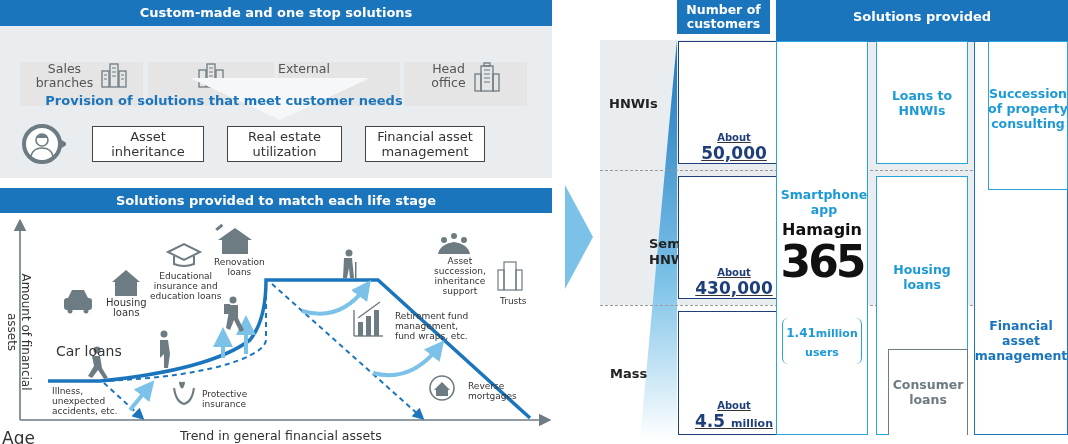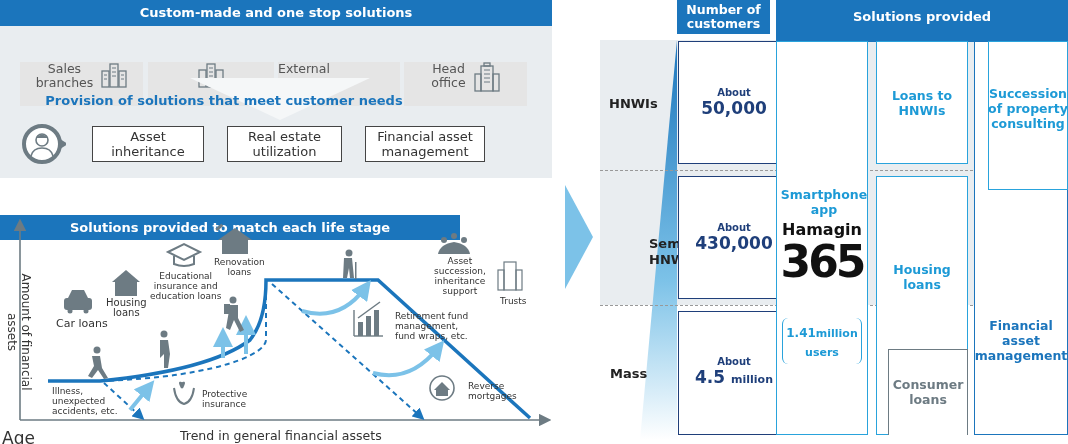--- a/index.html
+++ b/index.html
@@ -11,36 +11,36 @@
   .top-panel { left: 0; top: 0; width: 552px; height: 178px; background: #e9edf0; }
   .bar { background: #1b75bc; color: #fff; font-weight: bold; text-align: center; font-size: 13px; }
   .top-bar { left: 0; top: 0; width: 552px; height: 26px; line-height: 26px; }
   .src-card { top: 33px; height: 44px; background: #e5e5e5; display: flex; align-items: flex-start; justify-content: center; gap: 8px; margin-top: 29px; }
   .src-card .lbl { font-size: 12.5px; color: #555; text-align: center; line-height: 14px; white-space: pre-line; }
   .provision { left: 0; top: 93px; width: 448px; text-align: center; color: #1b75bc; font-weight: bold; font-size: 13px; }
   .need-box { top: 126px; height: 36px; background: #fff; border: 1.5px solid #444; font-size: 13px; color: #333; text-align: center; line-height: 15px; display: flex; align-items: center; justify-content: center; white-space: pre-line; }
   .avatar { left: 22px; top: 122px; width: 44px; height: 44px; }
 
   
-  .life-bar { left: 0; top: 188px; width: 460px; height: 25px; line-height: 25px; margin-top: 27px; }
+  .life-bar { left: 0; top: 188px; width: 552px; height: 25px; line-height: 25px; }
   .life-svg { left: 0; top: 213px; }
-  .lbl-sm { font-size: 11px; color: #333; line-height: 11px; white-space: pre-line; }
+  .lbl-sm { font-size: 14px; color: #333; line-height: 11px; white-space: pre-line; margin-top: 28px; }
   .lbl-xs { font-size: 9px; color: #333; line-height: 10px; white-space: pre-line; text-align: center; }
   .axis-y { left: -56px; top: 318px; width: 150px; transform: rotate(90deg); font-size: 12px; color: #333; text-align: center; }
   .axis-x { left: 180px; top: 428px; font-size: 12.5px; color: #333; }
   .age-lbl { left: 2px; top: 428px; font-size: 17px; color: #333; }
 
   
   .seg-bg { left: 600px; top: 40px; width: 78px; height: 265px; background: #e9edf0; }
   .seg-bg2 { left: 678px; top: 40px; width: 95px; height: 265px; background: #e9edf0; }
   .seg-bg3 { left: 773px; top: 40px; width: 295px; height: 265px; background: #e9edf0; }
   .seg-label { font-size: 13px; font-weight: bold; color: #222; line-height: 16px; white-space: pre-line; }
   .cust-head { left: 677px; top: 0; width: 93px; height: 34px; font-size: 12.5px; line-height: 14px; padding-top: 3px; white-space: pre-line; }
   .sol-head { left: 776px; top: 0; width: 292px; height: 42px; line-height: 34px; font-size: 13px; }
-  .cust-box { left: 678px; width: 112px; background: #fff; border: 1.5px solid #1f3f7a; text-align: center; display: flex; flex-direction: column; align-items: center; justify-content: center; }
+  .cust-box { left: 678px; width: 112px; background: #fff; border: 1.5px solid #1f3f7a; text-align: center; display: flex; flex-direction: column; align-items: center; justify-content: flex-end; text-decoration: underline; }
   .cust-box .about { font-size: 10px; font-weight: bold; color: #1f3f7a; }
   .cust-box .num { font-size: 17px; font-weight: bold; color: #1f3f7a; line-height: 20px; }
   .cust-box .num small { font-size: 11px; }
   .sol-col { background: #fff; border: 1.5px solid #29a3dc; }
   .sol-text { color: #1d9ad6; font-weight: bold; font-size: 12.5px; text-align: center; line-height: 15px; white-space: pre-line; }
   .dash { height: 0; border-top: 1.5px dashed #999; }
 </style>
 </head>
 <body>
 

